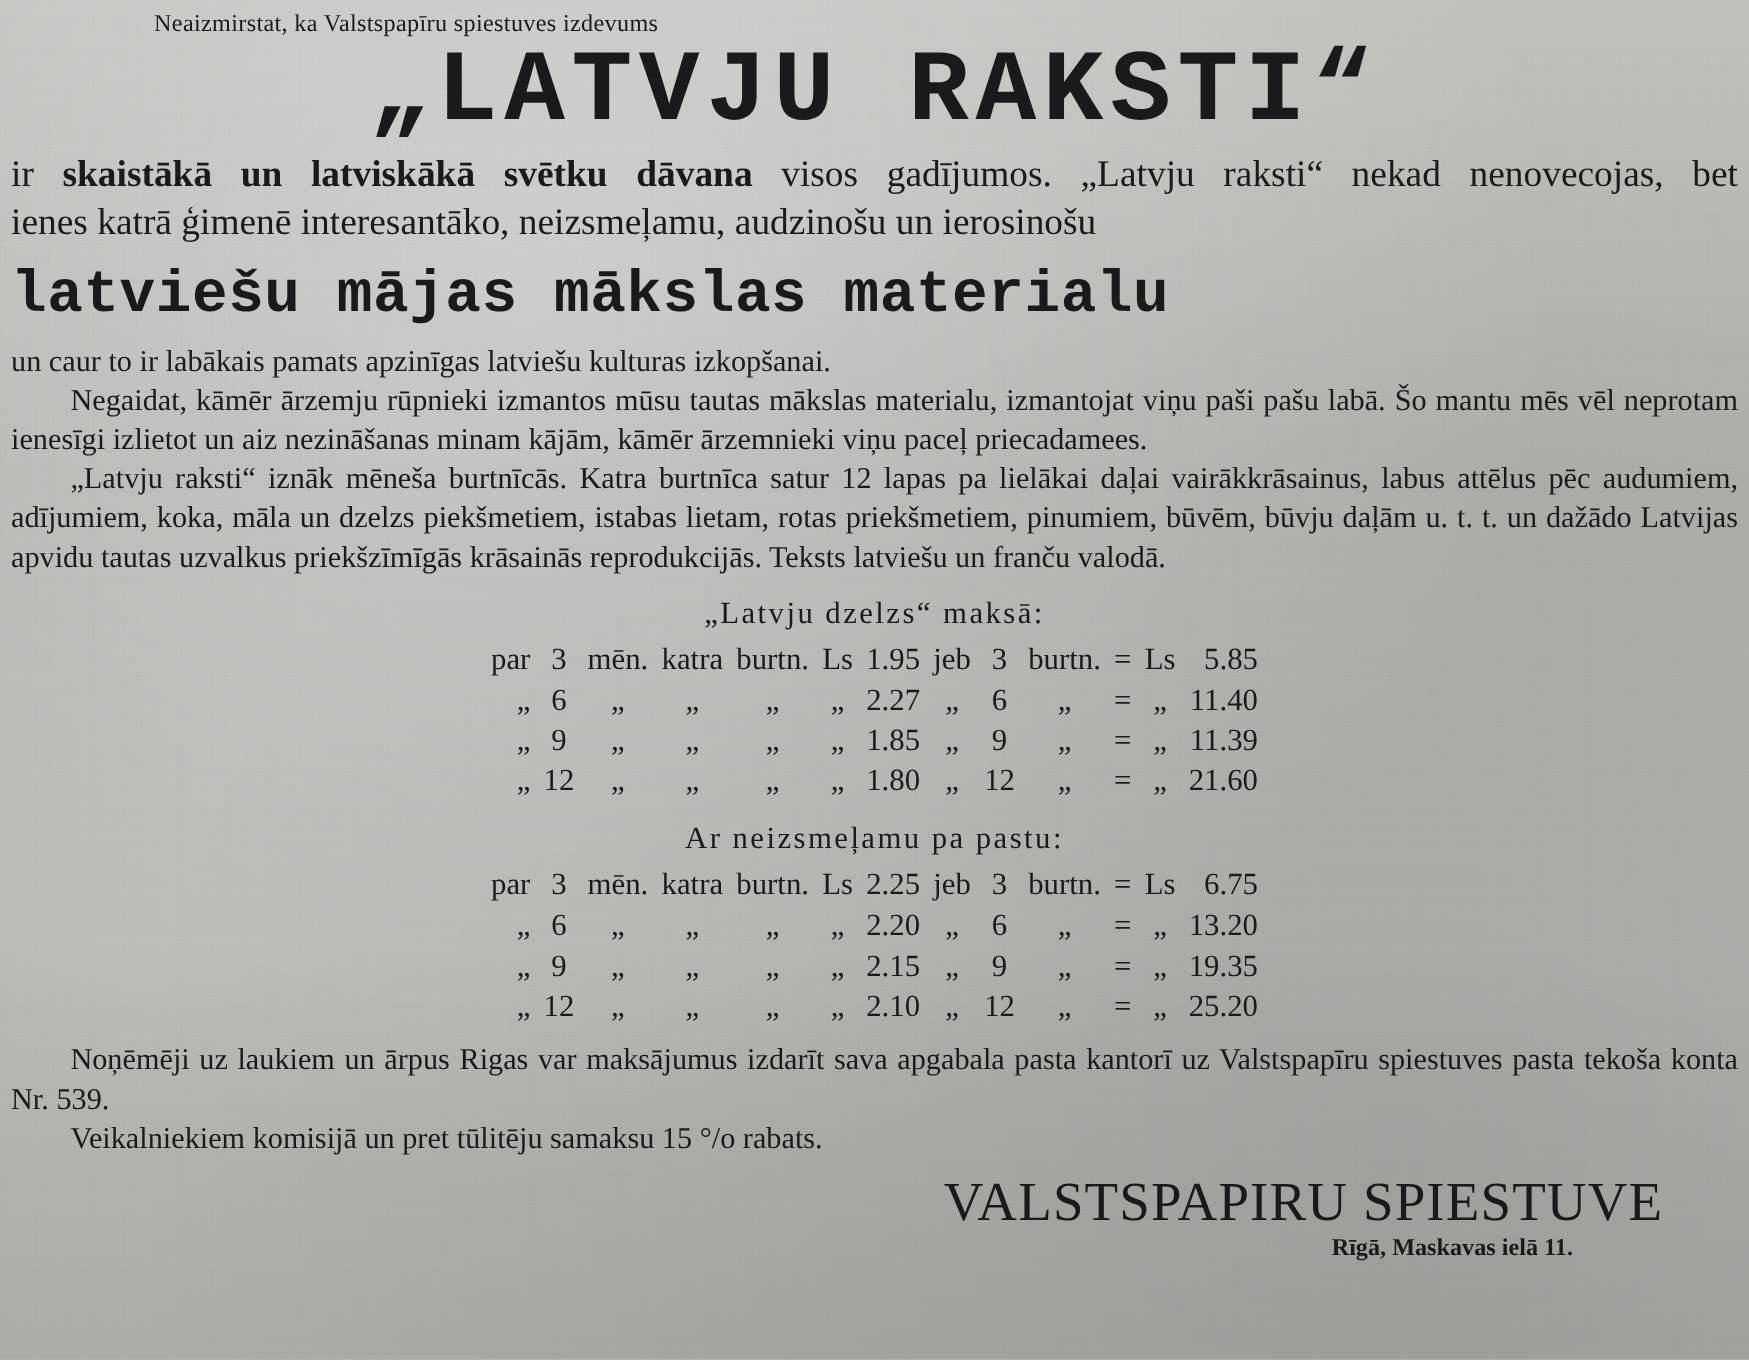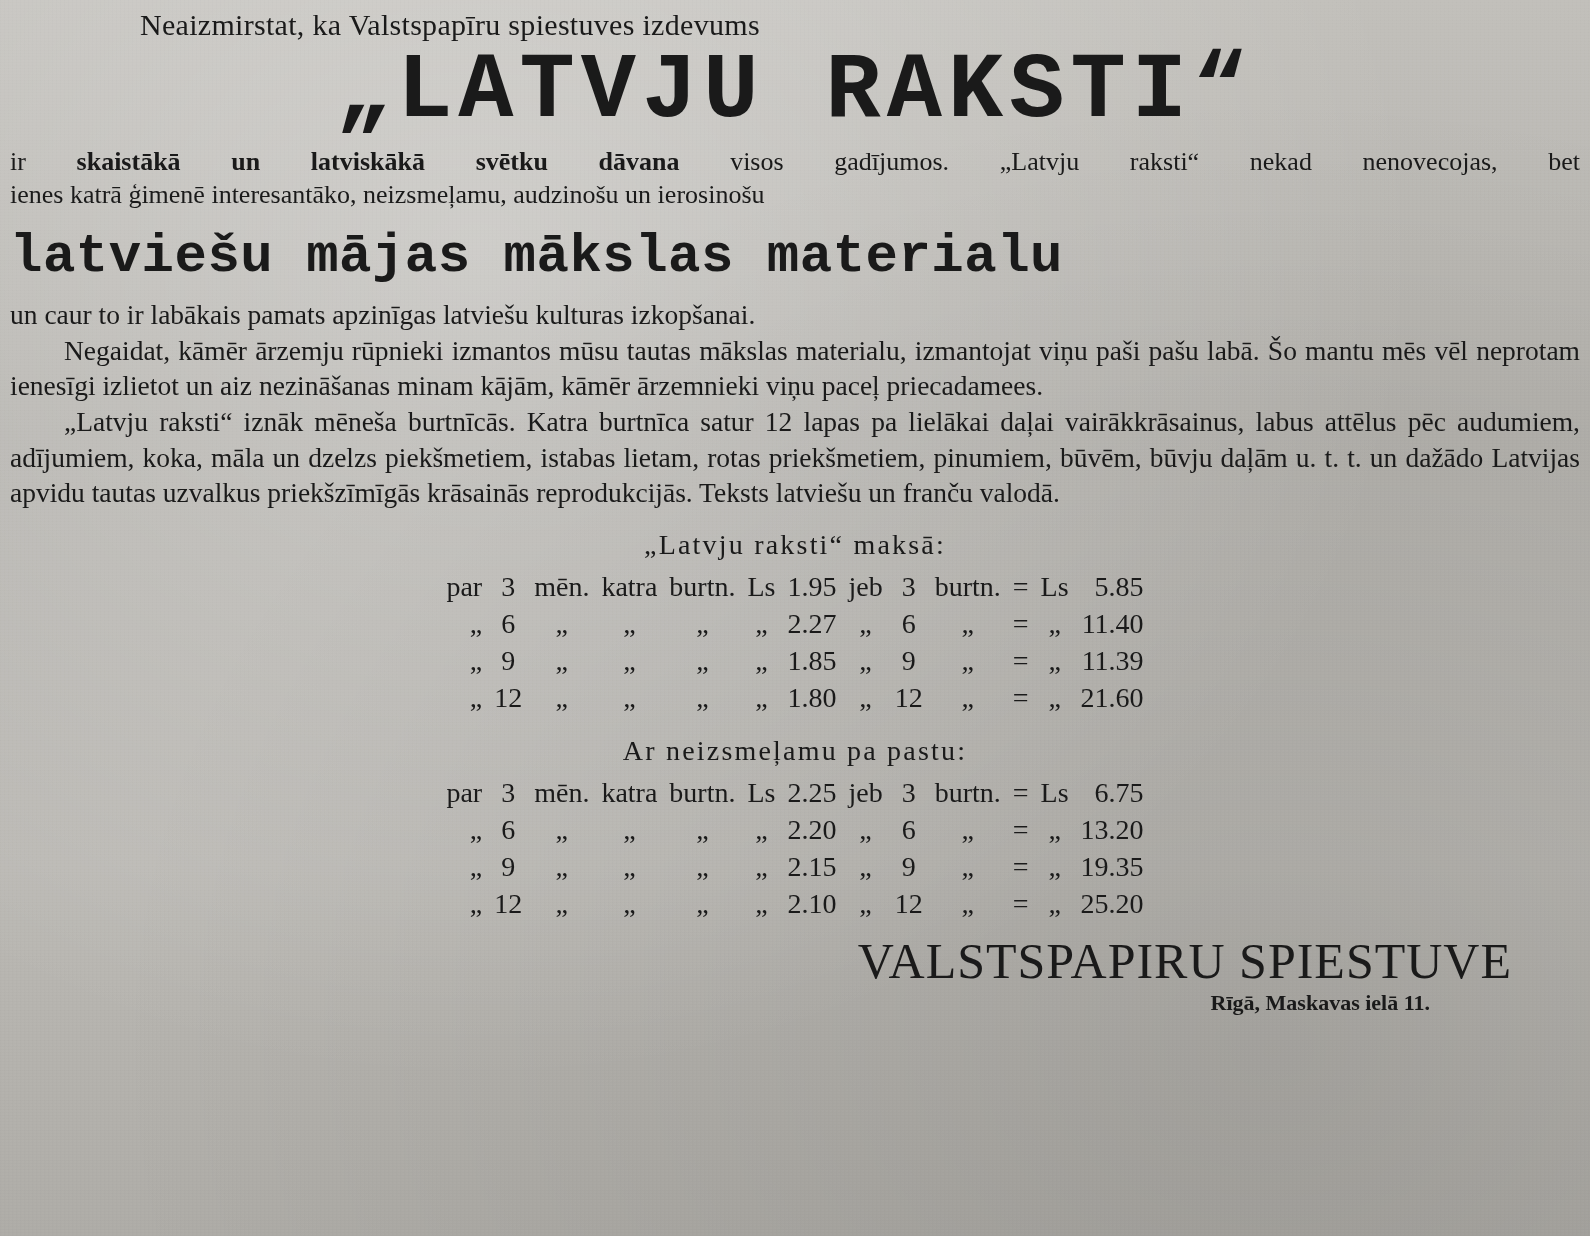--- a/index.html
+++ b/index.html
@@ -34,39 +34,39 @@
     pointer-events: none;
   }
   .content {
     position: absolute;
     inset: 0;
     padding: 4px 10px 0 10px;
     box-sizing: border-box;
   }
 
   .line-top {
-    font-size: 30px;
+    font-size: 22px;
     letter-spacing: .3px;
     margin: 4px 0 0 130px;
     font-family: "Liberation Serif", serif;
   }
 
   .headline {
     font-family: Liberation Mono, monospace;
     font-weight: 700;
     font-size: 92px;
     letter-spacing: 6px;
     text-align: center;
     line-height: 1.05;
     margin: 2px 0 4px 0;
     white-space: nowrap;
   }
 
   .para {
-    font-size: 26px;
+    font-size: 34px;
     line-height: 1.30;
     text-align: justify;
     margin: 0;
   }
   .para.j { text-align-last: justify; }
 
   .bold { font-weight: 700; }
 
   .subhead {
     font-family: Liberation Mono, monospace;
@@ -146,21 +146,21 @@
   <p class="para">ienes katrā ģimenē interesantāko, neizsmeļamu, audzinošu un ierosinošu</p>
 
   <div class="subhead">latviešu mājas mākslas materialu</div>
 
   <div class="body-block">
     <p>un caur to ir labākais pamats apzinīgas latviešu kulturas izkopšanai.</p>
     <p class="indent">Negaidat, kāmēr ārzemju rūpnieki izmantos mūsu tautas mākslas materialu, izmantojat viņu paši pašu labā. Šo mantu mēs vēl neprotam ienesīgi izlietot un aiz nezināšanas minam kājām, kāmēr ārzemnieki viņu paceļ priecadamees.</p>
     <p class="indent">„Latvju raksti“ iznāk mēneša burtnīcās. Katra burtnīca satur 12 lapas pa lielākai daļai vairākkrāsainus, labus attēlus pēc audumiem, adījumiem, koka, māla un dzelzs piekšmetiem, istabas lietam, rotas priekšmetiem, pinumiem, būvēm, būvju daļām u. t. t. un dažādo Latvijas apvidu tautas uzvalkus priekšzīmīgās krāsainās reprodukcijās. Teksts latviešu un franču valodā.</p>
   </div>
 
-  <div class="price-title">„Latvju raksti“ maksā:</div>
+  <div class="price-title">„Latvju dzelzs“ maksā:</div>
 
   <table class="prices">
     <tbody>
       <tr>
         <td class="r">par</td>
         <td class="c">3</td>
         <td class="c">mēn.</td>
         <td class="c">katra</td>
         <td class="c">burtn.</td>
         <td class="c">Ls</td>
@@ -280,17 +280,21 @@
         <td class="c">„</td>
         <td class="c">12</td>
         <td class="c">„</td>
         <td class="c">=</td>
         <td class="c">„</td>
         <td class="r">25.20</td>
       </tr>
     </tbody>
   </table>
 
+  <div class="tail">
+    <p class="indent">Noņēmēji uz laukiem un ārpus Rigas var maksājumus izdarīt sava apgabala pasta kantorī uz Valstspapīru spiestuves pasta tekoša konta Nr. 539.</p>
+    <p class="indent">Veikalniekiem komisijā un pret tūlitēju samaksu 15 °/o rabats.</p>
+  </div>
 
   <div class="signature">VALSTSPAPIRU SPIESTUVE</div>
   <div class="address">Rīgā, Maskavas ielā 11.</div>
 
 </div>
 
 </body></html>

